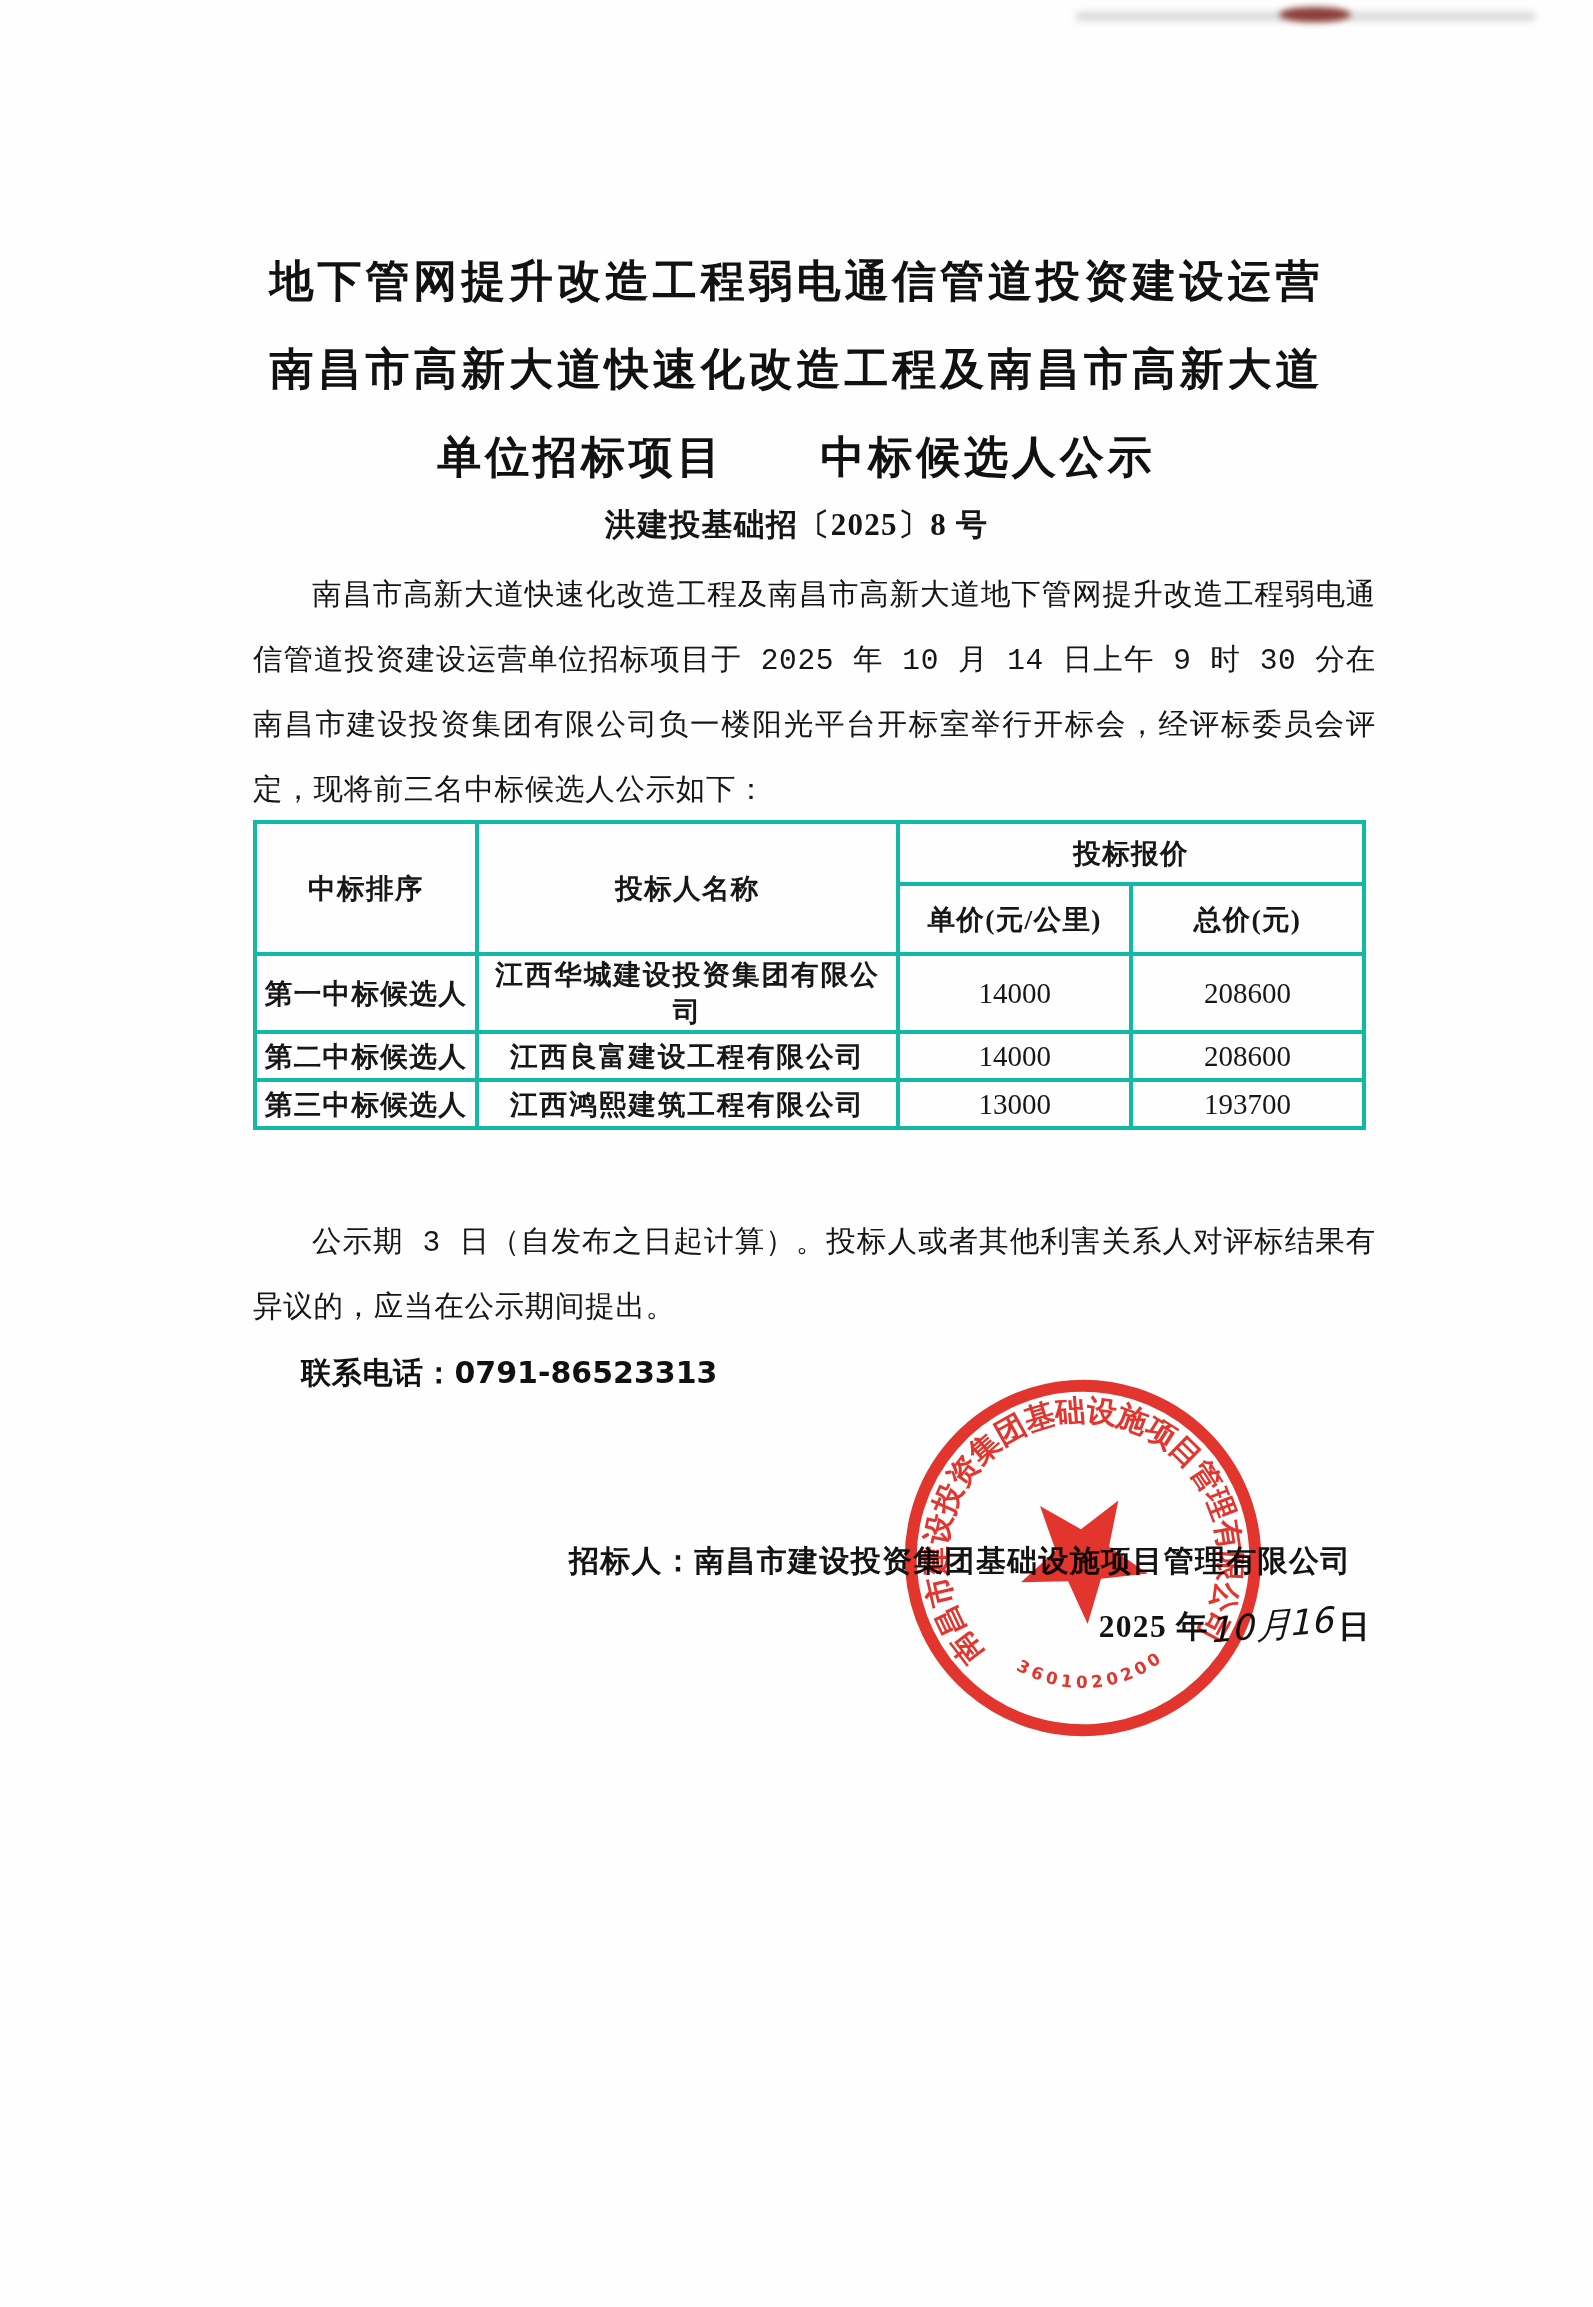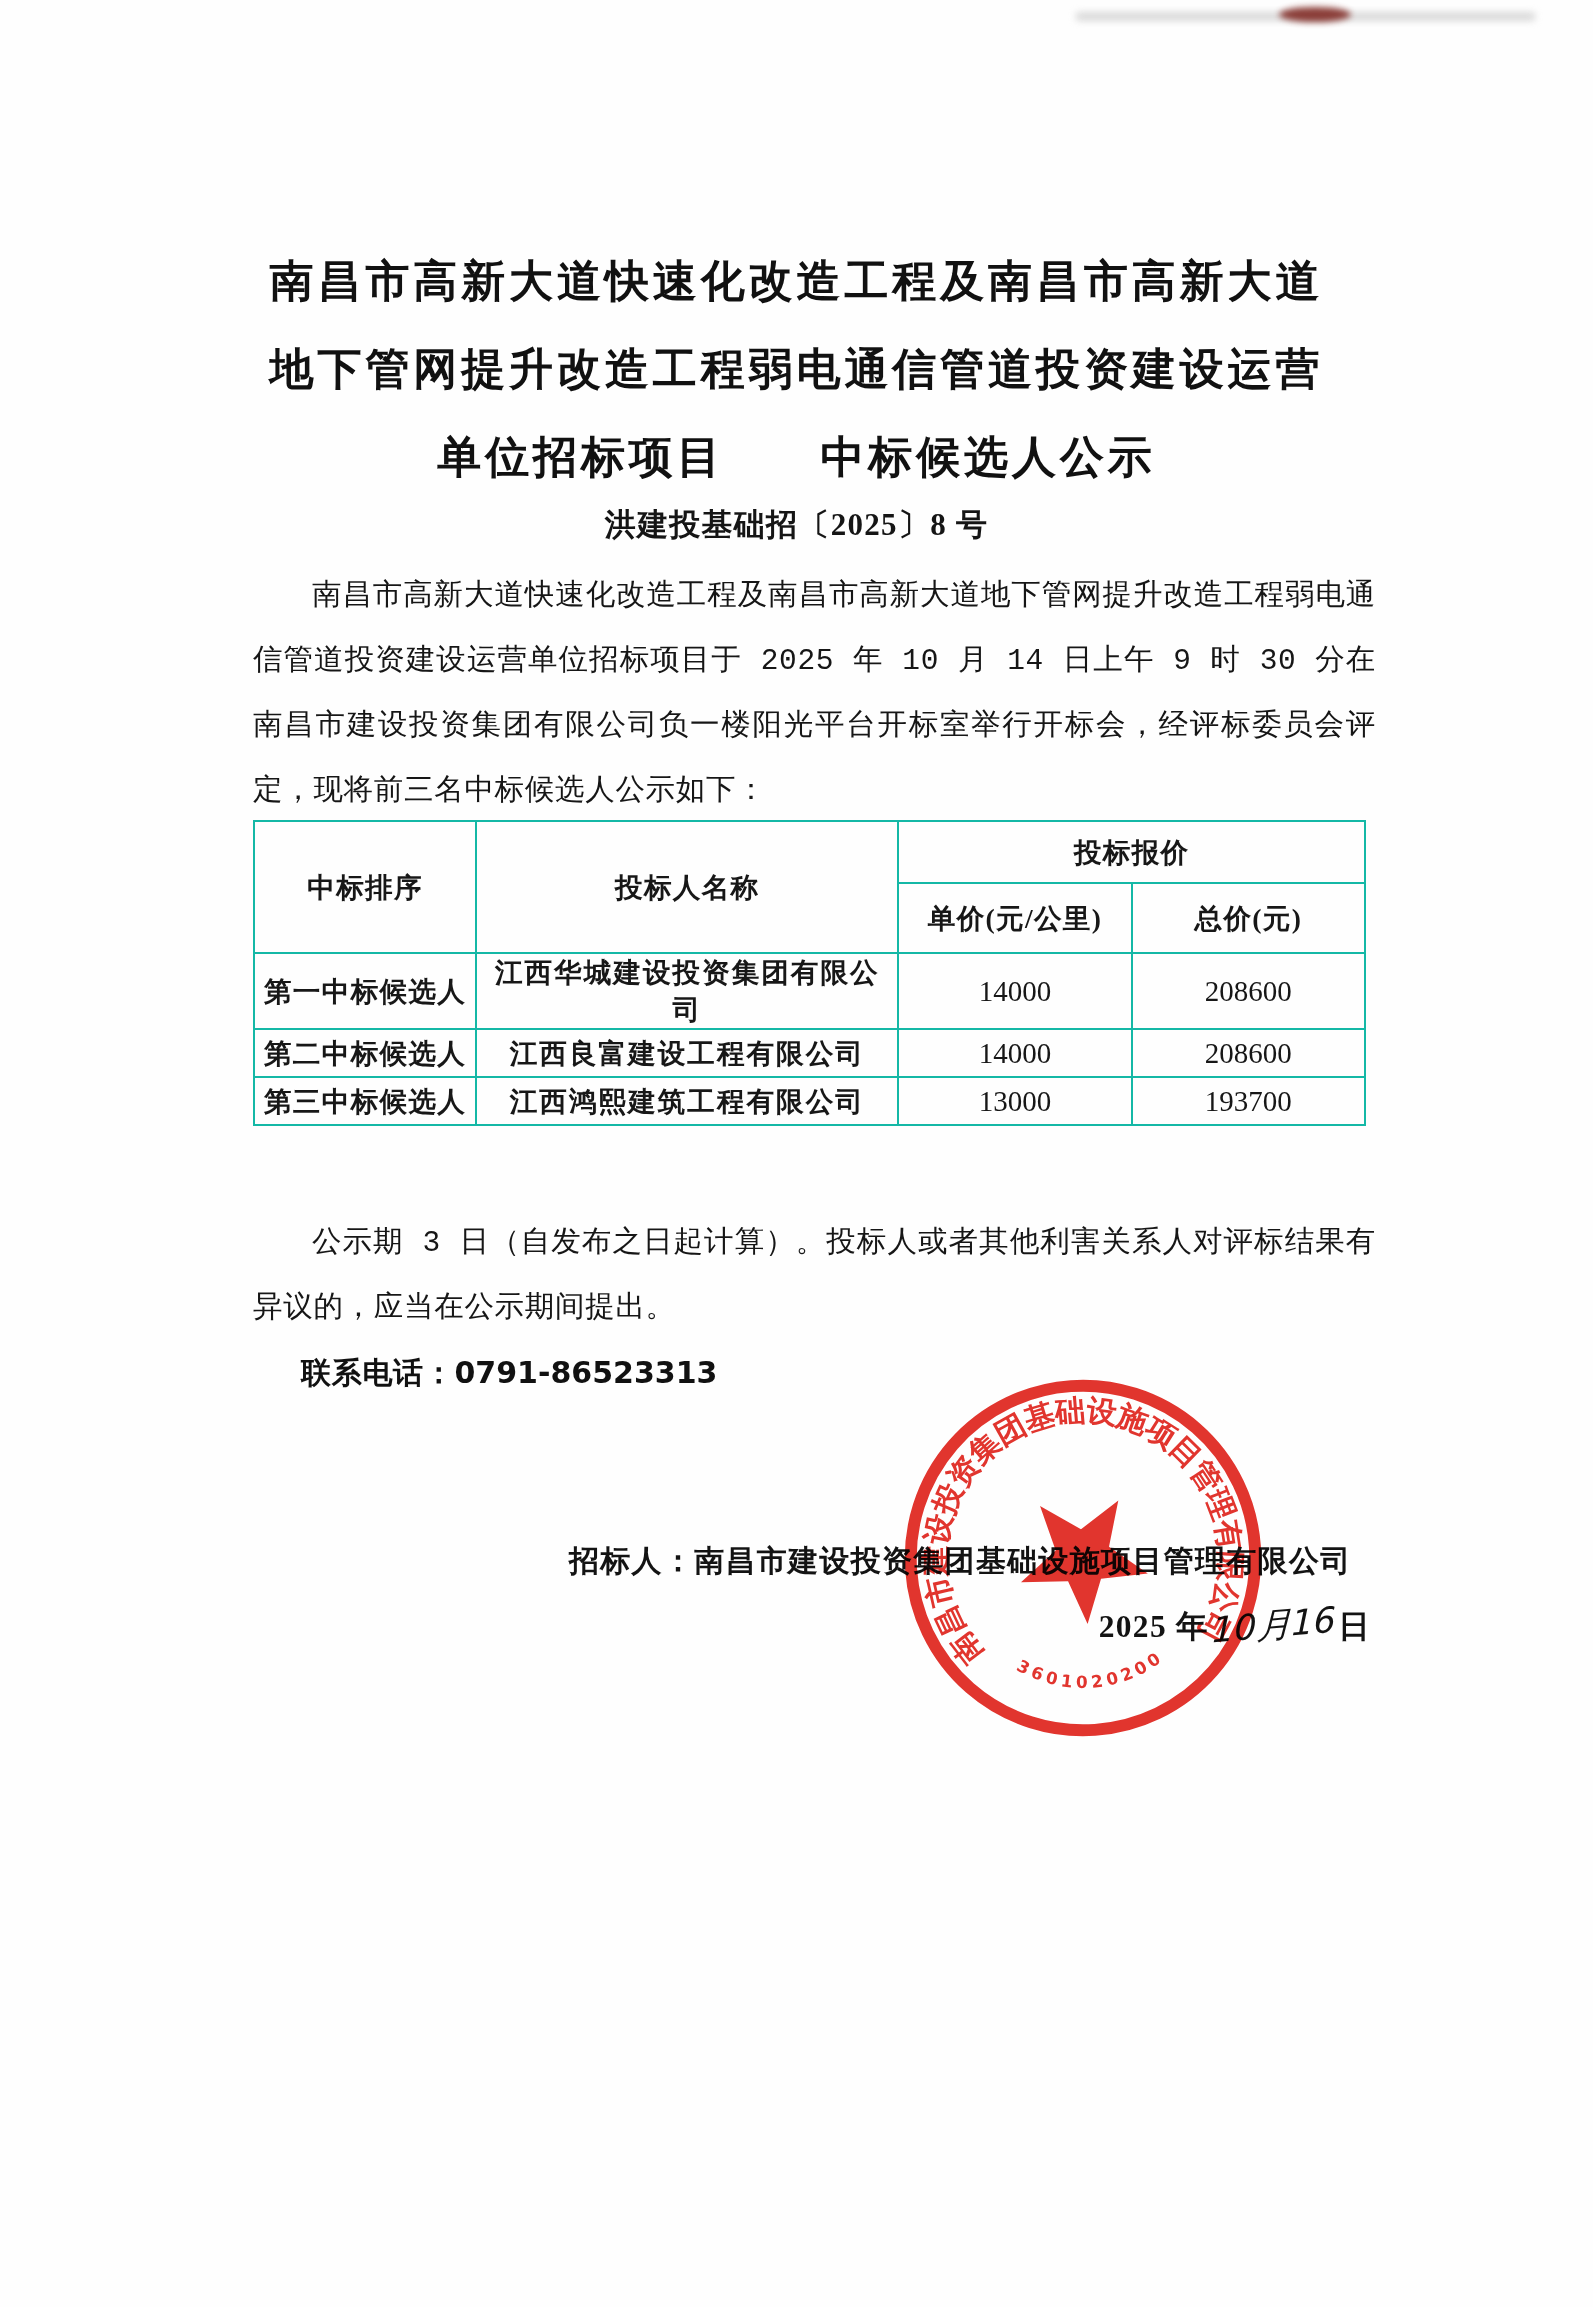--- a/index.html
+++ b/index.html
@@ -46,21 +46,21 @@
     text-indent:1.6em; letter-spacing:0.7px;
   }
   .contact .phone { font-family:"DejaVu Sans", sans-serif; font-size:30px; letter-spacing:0; }
   
   .bid-table-wrap { position:absolute; left:253px; top:820px; width:1113px; }
   table.bid-table {
     width:100%; border-collapse:collapse; table-layout:fixed;
     font-size:27.6px; color:#171717; background:transparent;
   }
   table.bid-table td, table.bid-table th {
-    border:2px solid #14b8a6; text-align:center; vertical-align:middle;
+    border:4px solid #14b8a6; text-align:center; vertical-align:middle;
     padding:0 3.9px; overflow:hidden;
   }
   table.bid-table th { font-weight:700; letter-spacing:1.3px; }
   .h-top { height:62px; }
   .h-sub { height:70px; }
   .r-data { height:48px; }
   .cell-rank { font-weight:700; letter-spacing:1.3px; }
   .cell-bidder { font-weight:600; letter-spacing:2px;margin-left:32px; }
   .cell-num { font-weight:400; font-size:29px; font-family:"Liberation Serif", serif; }
   
@@ -88,22 +88,22 @@
 </style>
 </head>
 <body>
 
 <div class="page">
 
   <div class="smudge-streak"></div>
   <div class="smudge-blob"></div>
 
   <div class="title">
+    <div>地下管网提升改造工程弱电通信管道投资建设运营</div>
     <div>南昌市高新大道快速化改造工程及南昌市高新大道</div>
-    <div>地下管网提升改造工程弱电通信管道投资建设运营</div>
     <div>单位招标项目　　中标候选人公示</div>
   </div>
 
   <div class="doc-number">洪建投基础招〔2025〕8 号</div>
 
   <div class="para intro">南昌市高新大道快速化改造工程及南昌市高新大道地下管网提升改造工程弱电通信管道投资建设运营单位招标项目于 2025 年 10 月 14 日上午 9 时 30 分在南昌市建设投资集团有限公司负一楼阳光平台开标室举行开标会，经评标委员会评定，现将前三名中标候选人公示如下：</div>
 
   <div class="bid-table-wrap">
     <table class="bid-table">
       <colgroup>

